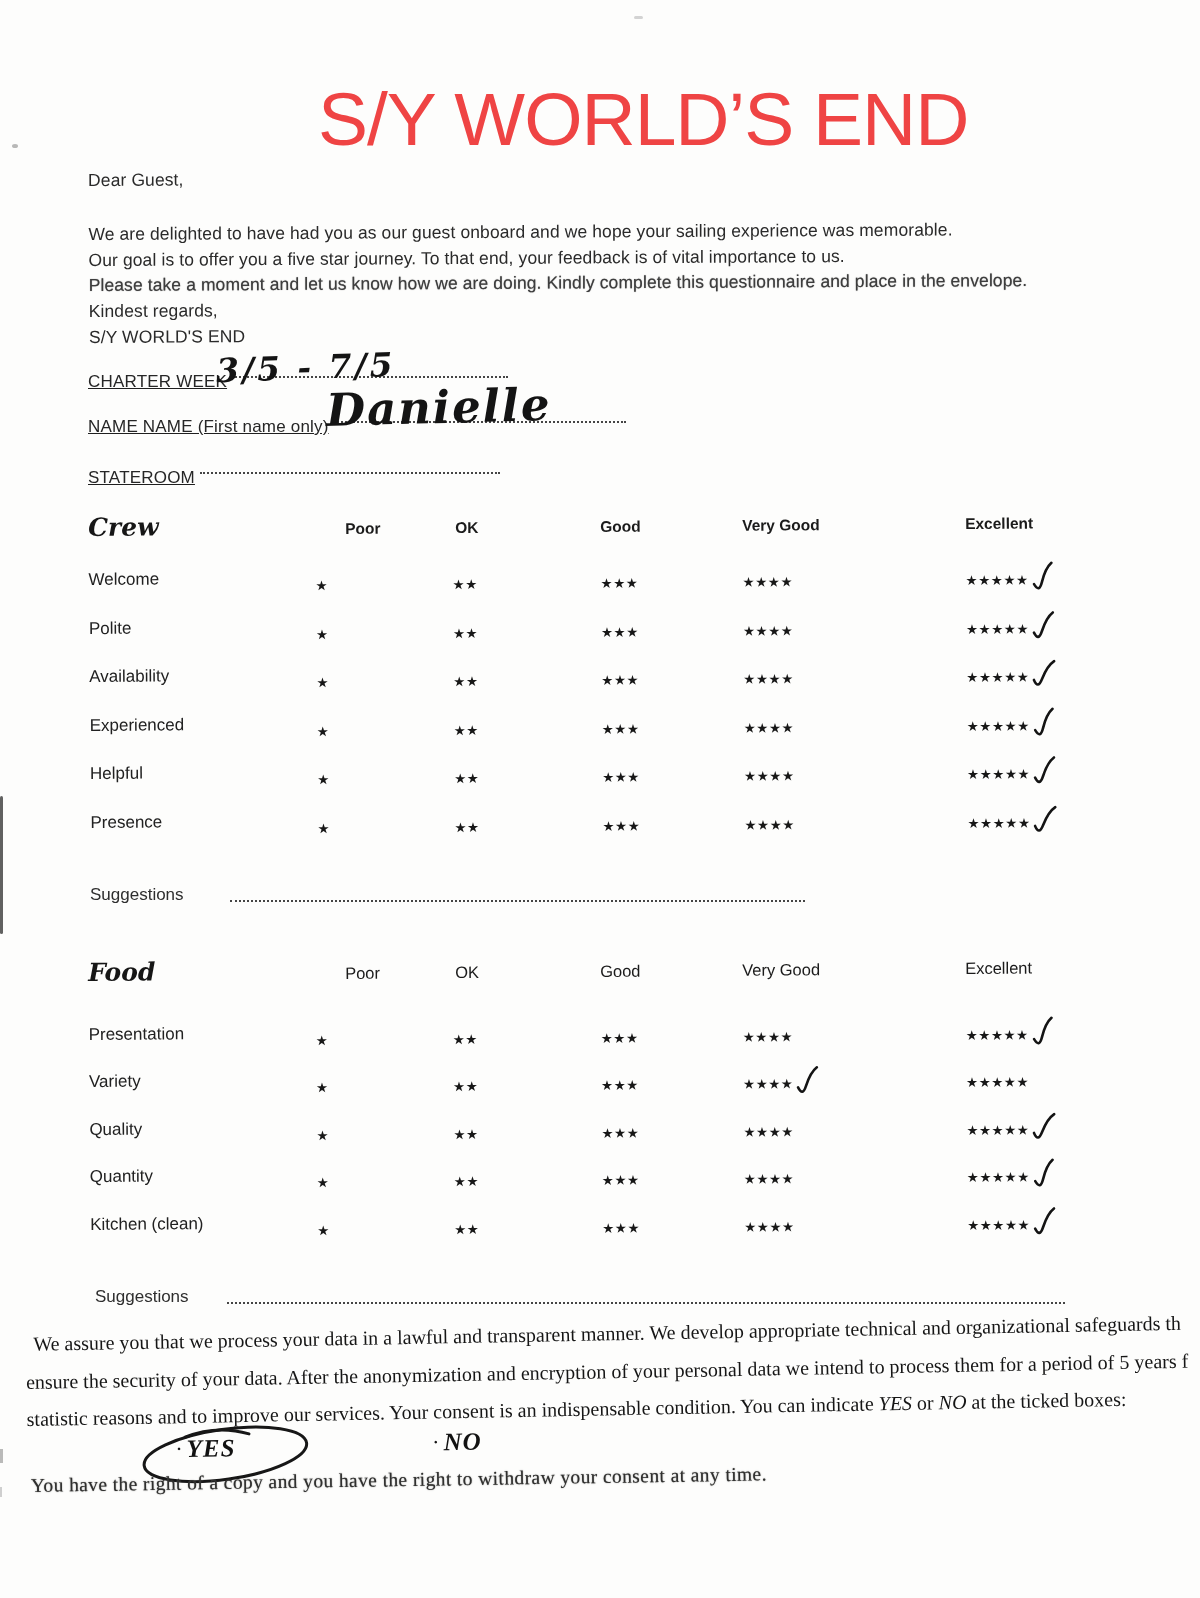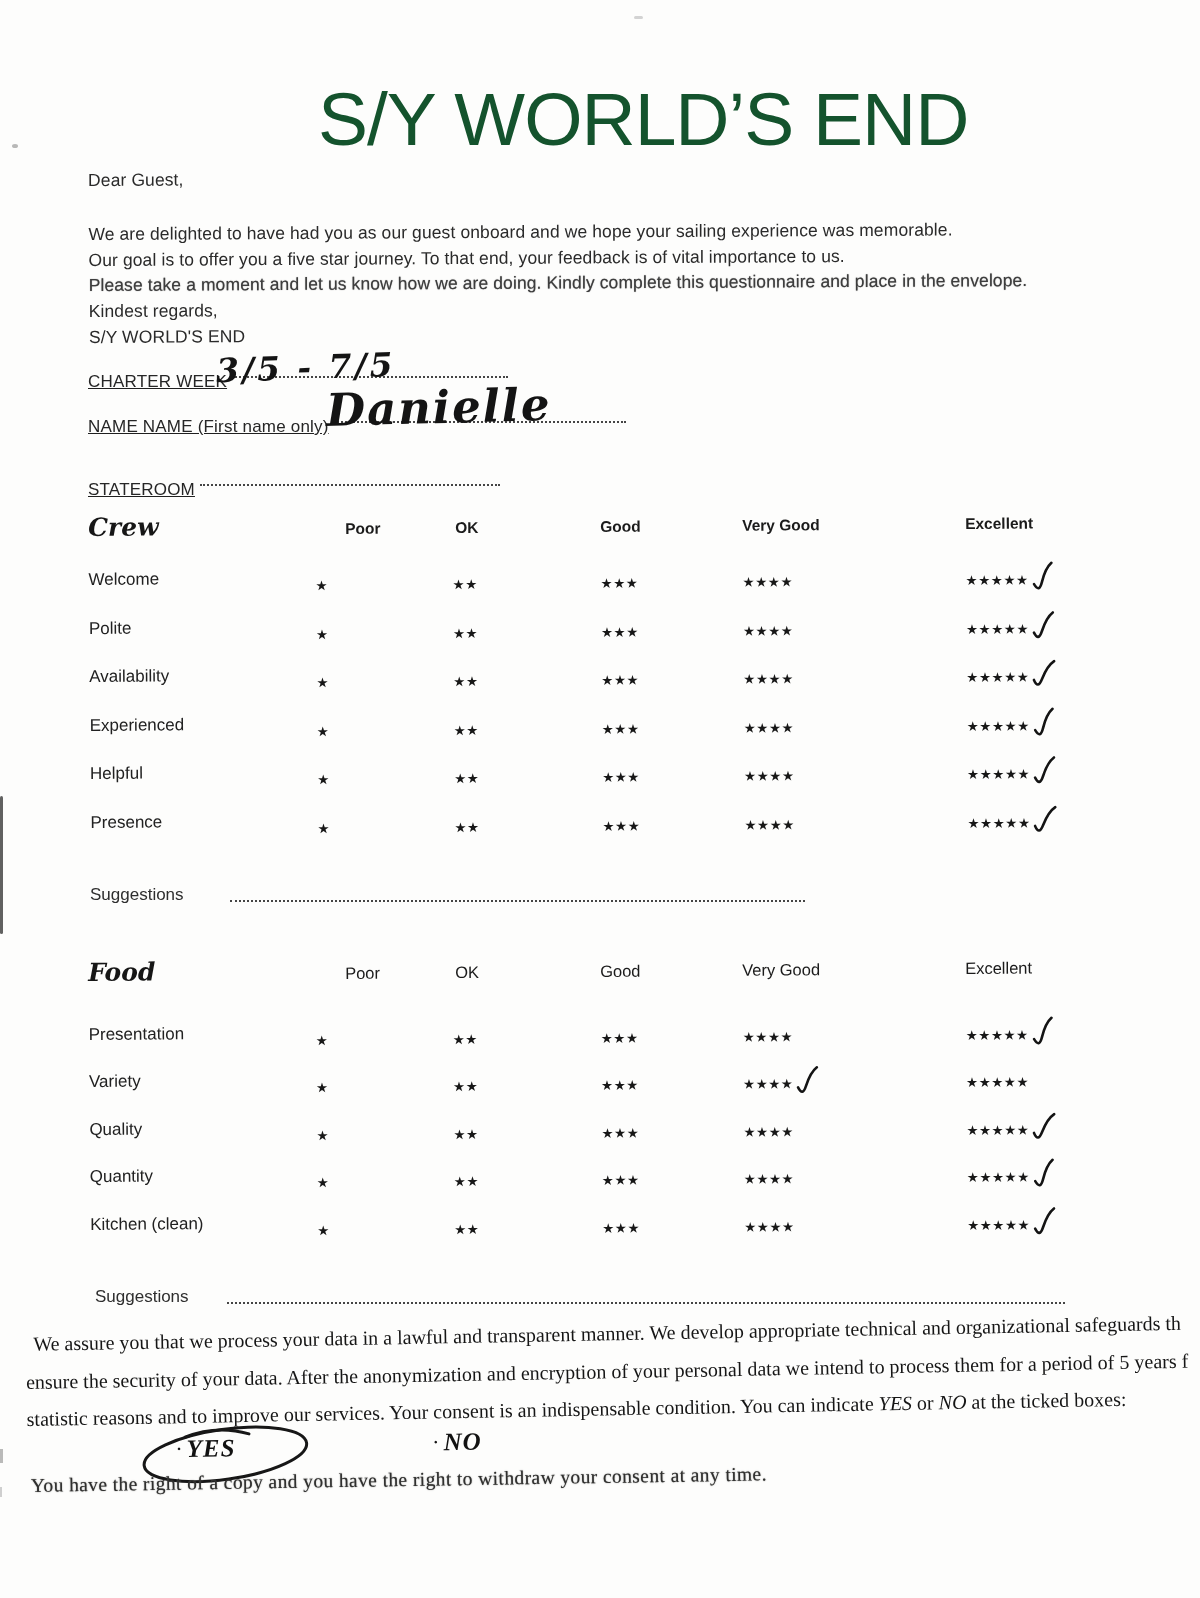--- a/index.html
+++ b/index.html
@@ -4,21 +4,21 @@
 <style>
   html,body{margin:0;padding:0;background:#e8e8e6;}
   .page{
     position:relative;width:1200px;height:1598px;margin:0 auto;
     background:#fdfdfc;overflow:hidden;color:#1f1f1f;
     font-family:"Liberation Sans",sans-serif;
   }
   
   .title{
     position:absolute;left:318px;top:76px;margin:0;
-    font-size:75px;font-weight:500;letter-spacing:-1px;color:#14532d;
+    font-size:75px;font-weight:500;letter-spacing:-1px;color:#ef4444;
     white-space:nowrap;font-family:"Liberation Sans",sans-serif;
   }
   
   .letter{position:absolute;left:88px;top:168px;transform:rotate(-0.3deg);transform-origin:0 0;}
   .letter p{margin:0;font-size:17.5px;line-height:25.8px;color:#2a2a2a;letter-spacing:0.1px;}
   .letter .salutation{margin-bottom:28px;}
   .letter .blurry{color:#3d3d3d;text-shadow:0 0 1px rgba(90,90,90,.8);}
   
   .field{position:absolute;display:flex;align-items:flex-start;text-decoration:underline;}
   .field .flabel{font-size:17px;color:#262626;letter-spacing:0.2px;white-space:nowrap;}
@@ -109,21 +109,21 @@
   <div class="field" style="left:88px;top:372px;">
     <span class="flabel">CHARTER WEEK</span>
     <span class="dotline" style="width:276px;"></span>
     <span class="hand hand-charter">3/5 - 7/5</span>
   </div>
   <div class="field" style="left:88px;top:417px;">
     <span class="flabel">NAME NAME (First name only)</span>
     <span class="dotline" style="width:292px;"></span>
     <span class="hand hand-name">Danielle</span>
   </div>
-  <div class="field" style="left:88px;top:480px;">
+  <div class="field" style="left:88px;top:468px;">
     <span class="flabel">STATEROOM</span>
     <span class="dotline" style="width:300px;"></span>
     <span class="hand"></span>
   </div>
 
   <div class="rsection crew">
     <div class="rhead">
       <span class="heading">Crew</span>
       <span class="hcell h-poor">Poor</span>
       <span class="hcell h-ok">OK</span>

